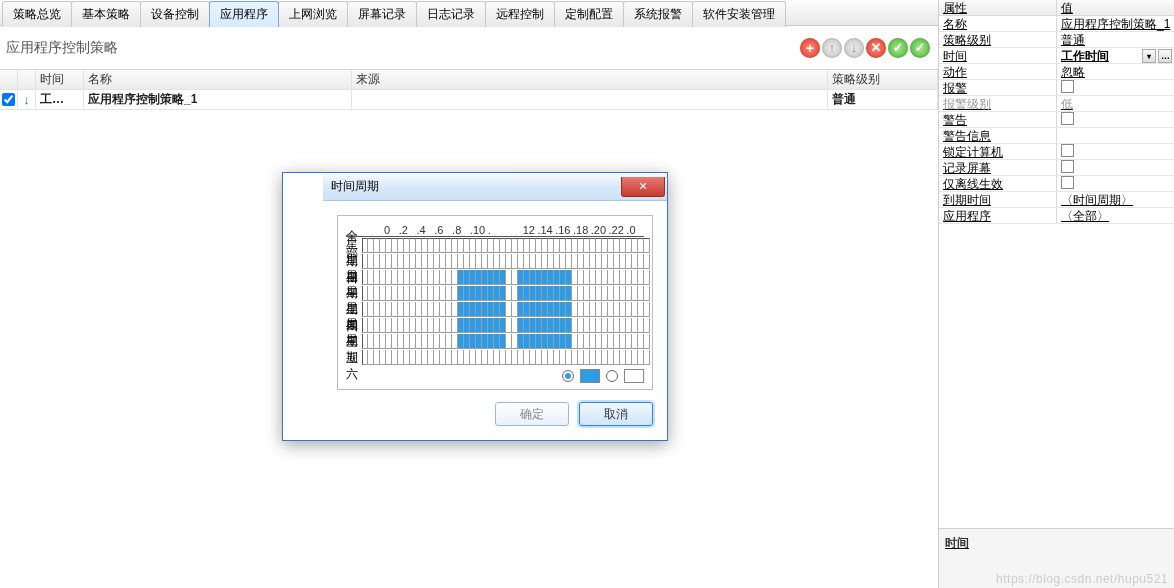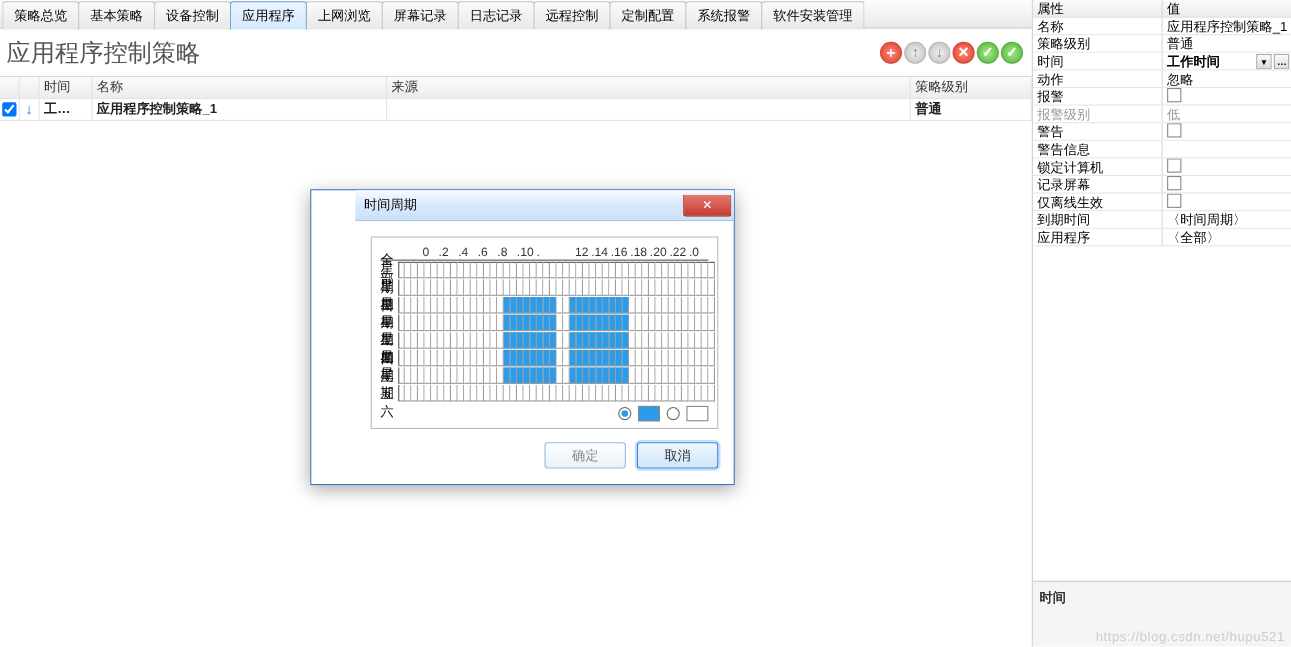--- a/index.html
+++ b/index.html
@@ -39,21 +39,21 @@
   }
   
   .title-row {
     height: 44px;
     display: flex;
     align-items: center;
     justify-content: space-between;
     padding: 0 8px 0 6px;
     border-bottom: 1px solid #d8d8d8;
   }
-  .title-row h1 { font-size: 22px; font-weight: normal; color: #555; }
+  .title-row h1 { font-size: 14px; font-weight: normal; color: #555; }
   .title-icons { display: flex; gap: 2px; }
   .ticon {
     width: 20px; height: 20px; border-radius: 50%;
     display: flex; align-items: center; justify-content: center;
     color: #fff; font-weight: bold; font-size: 13px;
     box-shadow: inset 0 0 2px rgba(0,0,0,.3);
   }
   .ticon.red    { background: radial-gradient(#ff8a7a,#e03020); }
   .ticon.gray   { background: radial-gradient(#eee,#bbb); color:#888; }
   .ticon.green  { background: radial-gradient(#a6e98c,#3fae2a); }
@@ -80,21 +80,21 @@
   .col-level { width: 110px; border-right:none; }
   .grid-row { font-weight: bold; color:#222; }
   
   .right-panel {
     position: absolute;
     top: 0; right: 0;
     width: 236px;
     height: 588px;
     border-left: 1px solid #cfcfcf;
     background: #fff;
-    display:flex; flex-direction:column;
+    display:flex; flex-direction:column;text-decoration:underline;
   }
   .prop-head, .prop-row {
     display: flex;
     height: 16px;
     font-size: 12px;
   }
   .prop-head { background: linear-gradient(#fbfbfb,#ececec); border-bottom:1px solid #d8d8d8; }
   .prop-row { border-bottom: 1px solid #e6e6e6; }
   .prop-key { width: 118px; border-right:1px solid #d8d8d8; padding-left:4px; overflow:hidden; white-space:nowrap; }
   .prop-val { flex:1; padding-left:4px; overflow:hidden; white-space:nowrap; position:relative; }

